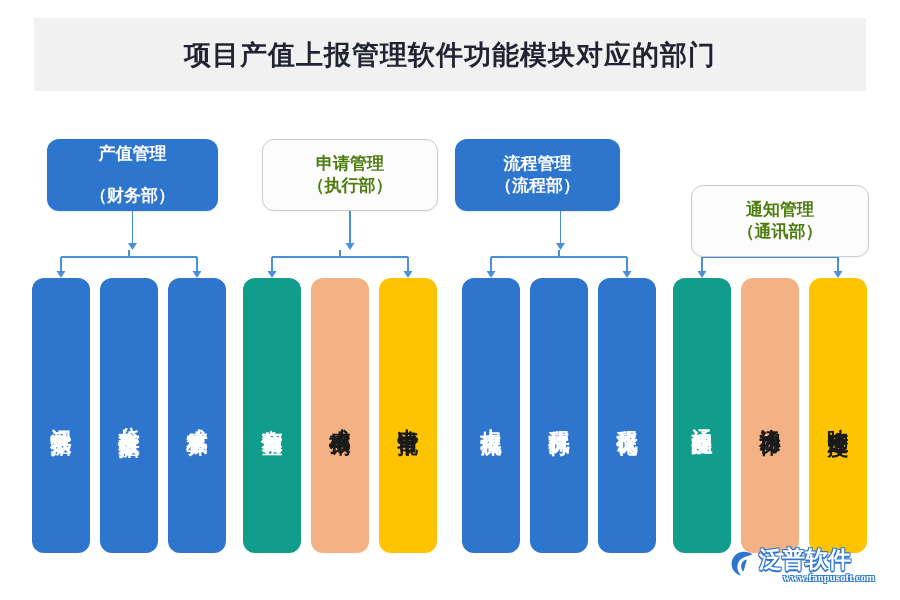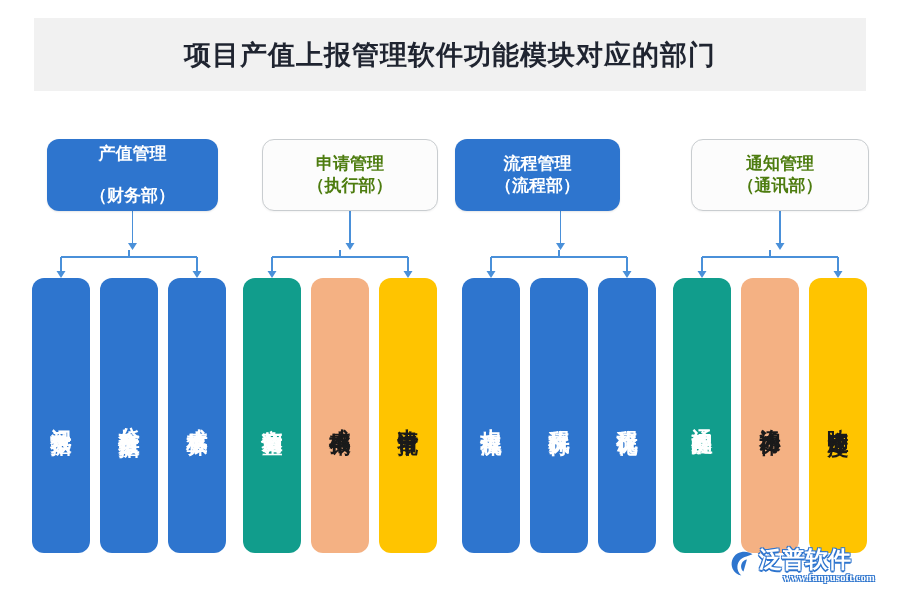--- a/index.html
+++ b/index.html
@@ -204,21 +204,21 @@
         <span class="dept-line2">（财务部）</span>
       </div>
       <div class="dept-box outlined" style="left: 262px; width: 176px;">
         <span class="dept-line1">申请管理</span>
         <span class="dept-line2">（执行部）</span>
       </div>
       <div class="dept-box filled" style="left: 455px; width: 165px; font-family: Liberation Serif, serif;">
         <span class="dept-line1">流程管理</span>
         <span class="dept-line2">（流程部）</span>
       </div>
-      <div class="dept-box outlined" style="left: 691px; width: 178px;">
+      <div class="dept-box outlined" style="left: 691px; width: 178px; margin-top: 46px;">
         <span class="dept-line1">通知管理</span>
         <span class="dept-line2">（通讯部）</span>
       </div>
     </div>
 
   <div id="bar-layer">
       <div class="bar blue" style="left: 32px;">
         <span class="bar-label txt-light">记录数据</span>
       </div>
       <div class="bar blue" style="left: 100px;">

